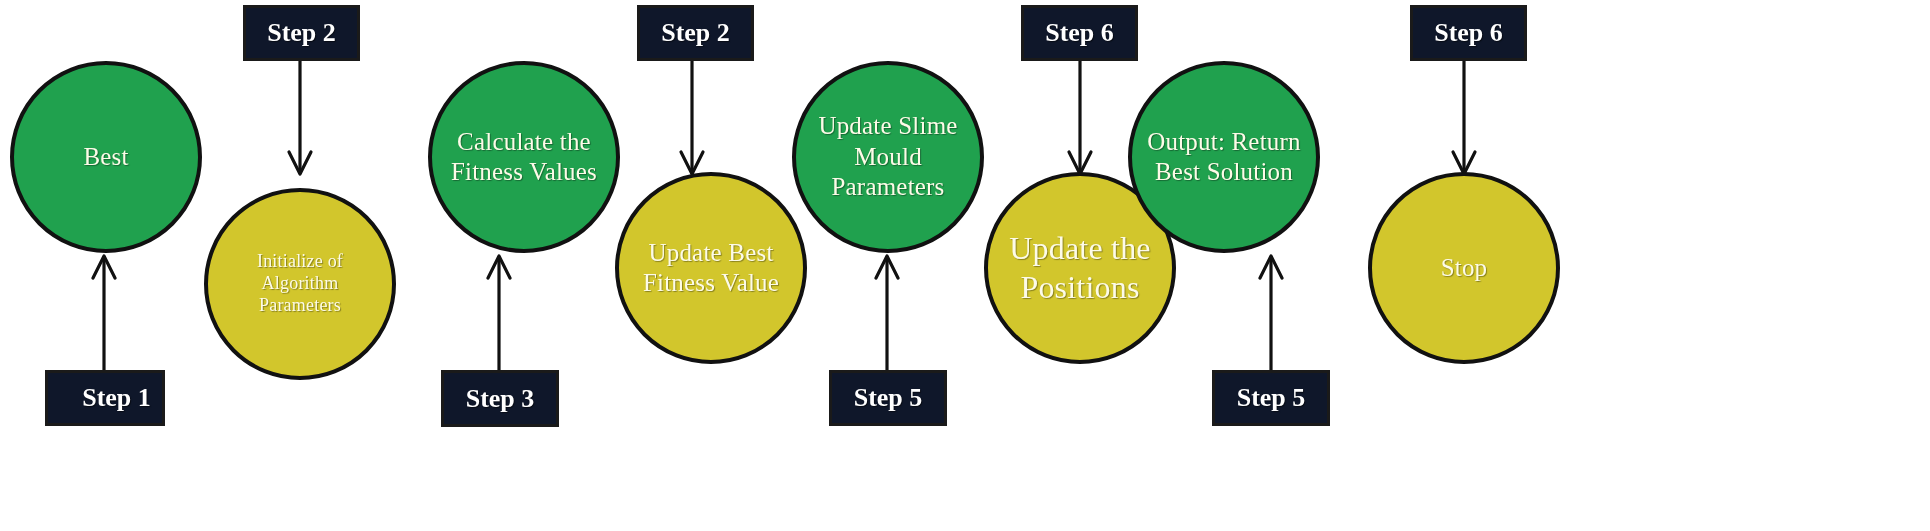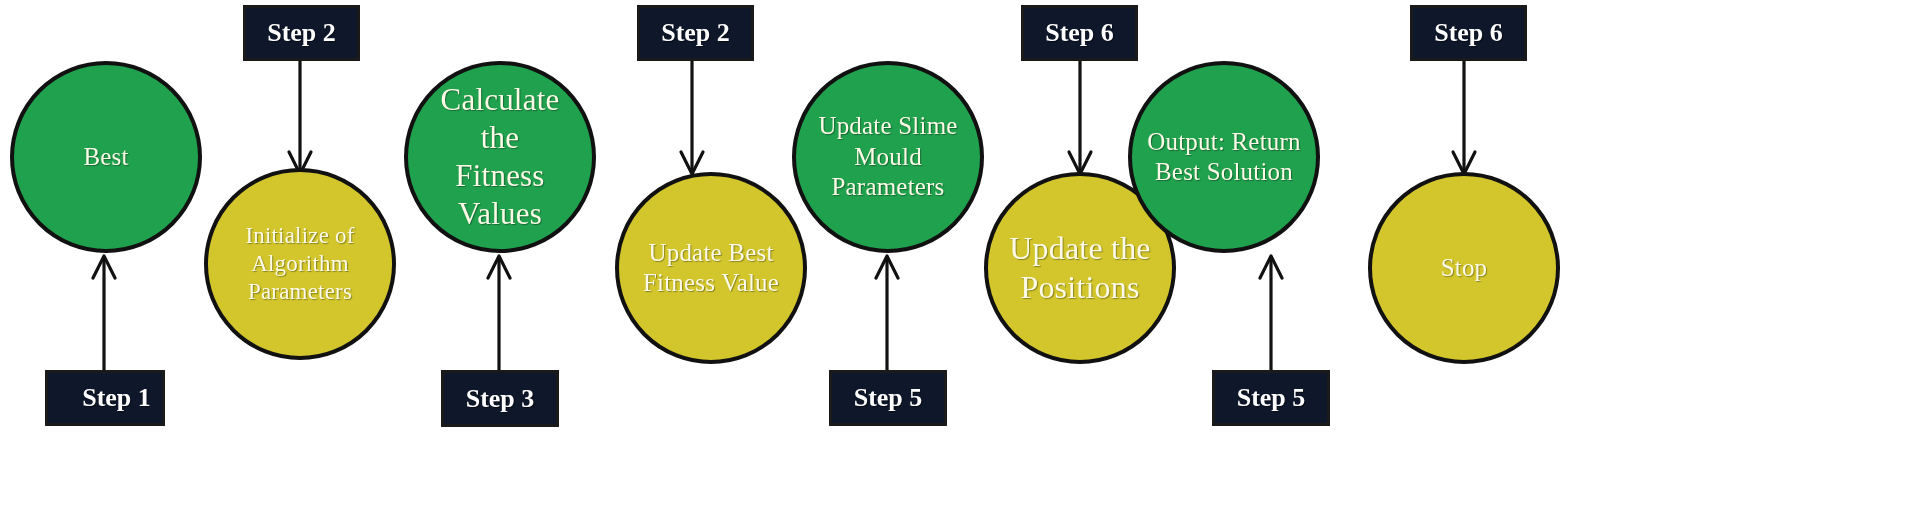--- a/index.html
+++ b/index.html
@@ -100,26 +100,26 @@
       <g>
         <line x1="1464" y1="61" x2="1464" y2="174" stroke="#111111" stroke-width="3.2"></line>
         <path d="M 1453 152 L 1464 174 L 1475 152" fill="none" stroke="#111111" stroke-width="3.2" stroke-linecap="round" stroke-linejoin="round"></path>
       </g>
     </svg>
 
   <div id="nodes-root">
       <div class="node green" style="left: 10px; top: 61px; width: 192px; height: 192px; font-size: 25px;">
         <span class="node-label">Best</span>
       </div>
-      <div class="node yellow" style="left: 204px; top: 168px; width: 192px; height: 192px; font-size: 23px;">
+      <div class="node yellow" style="left: 204px; top: 188px; width: 192px; height: 192px; font-size: 18px;">
         <span class="node-label">Initialize of
 Algorithm
 Parameters</span>
       </div>
-      <div class="node green" style="left: 404px; top: 61px; width: 192px; height: 192px; font-size: 31px;">
+      <div class="node green" style="left: 428px; top: 61px; width: 192px; height: 192px; font-size: 25px;">
         <span class="node-label">Calculate the
 Fitness Values</span>
       </div>
       <div class="node yellow" style="left: 615px; top: 172px; width: 192px; height: 192px; font-size: 25px;">
         <span class="node-label">Update Best
 Fitness Value</span>
       </div>
       <div class="node green" style="left: 792px; top: 61px; width: 192px; height: 192px; font-size: 25px;">
         <span class="node-label">Update Slime
 Mould Parameters</span>

